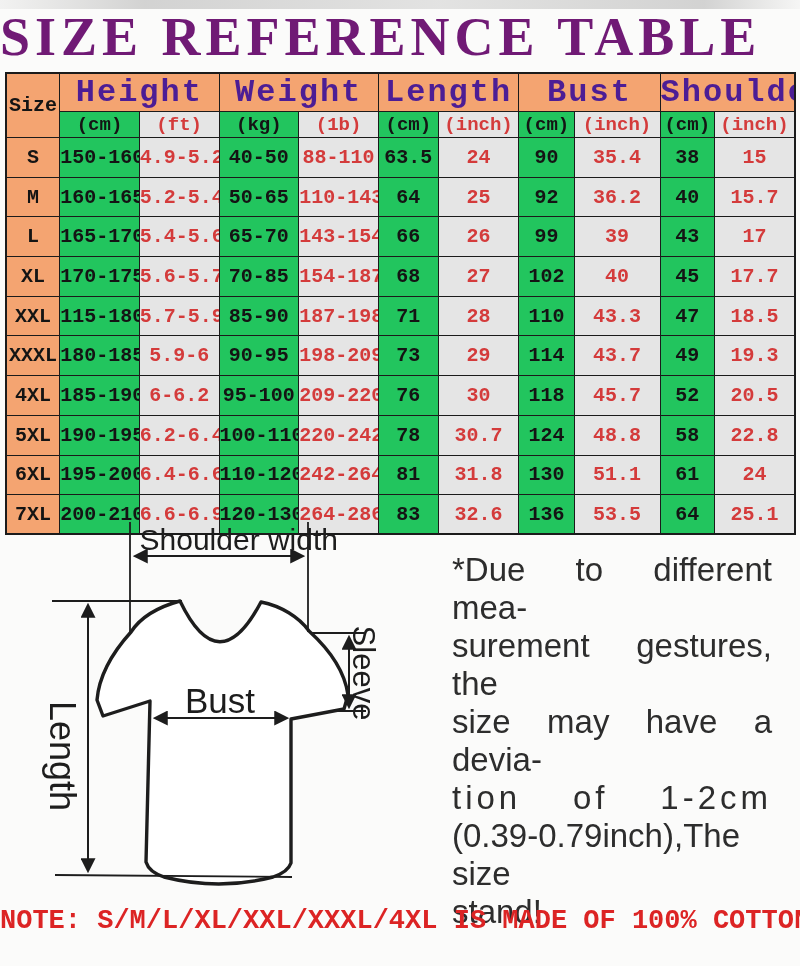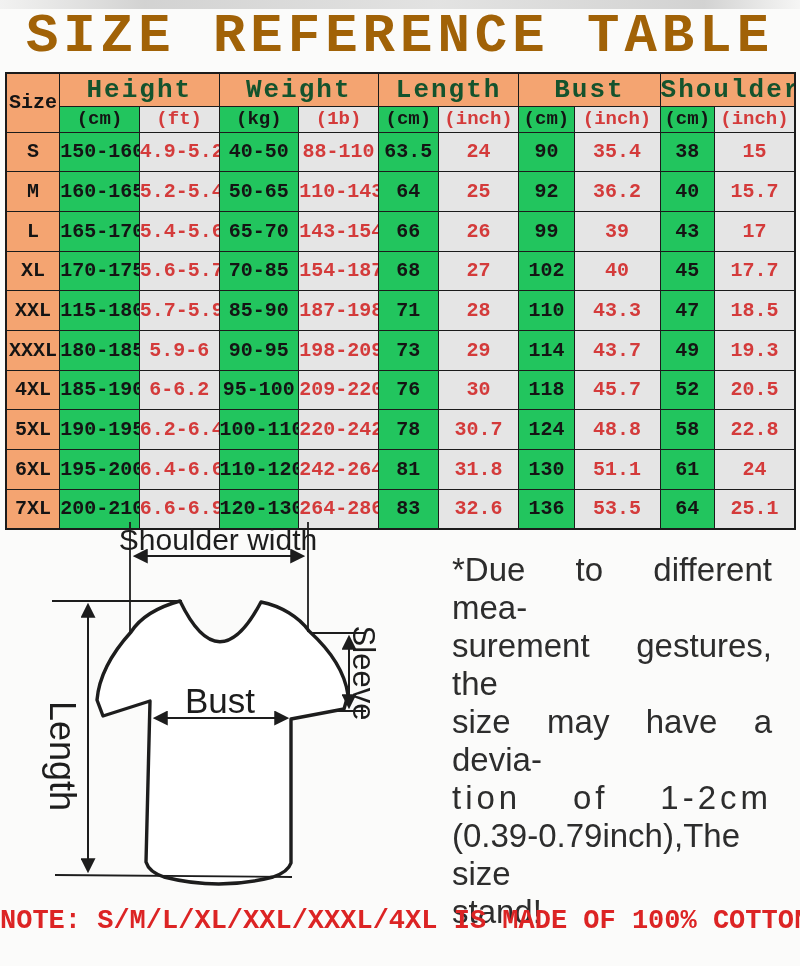--- a/index.html
+++ b/index.html
@@ -9,60 +9,59 @@
     background:#fbfbfa;
     font-family:"Liberation Sans", sans-serif;
     overflow:hidden;
   }
   .top-artifact{
     position:absolute; top:0; left:0; width:100%; height:9px;
     background:linear-gradient(to right, rgba(190,190,190,.15), rgba(150,150,150,.4) 18%, rgba(170,170,170,.3) 55%, rgba(150,150,150,.4) 88%, rgba(200,200,200,.1));
   }
   .page-title{
     position:absolute; top:6px; left:0; width:100%;
-    text-align:center;
-    font-family:Liberation Mono, monospace;
+    font-family:Liberation Serif, serif;
     font-weight:bold; font-size:54px; letter-spacing:5px;
-    color:#a16207; white-space:nowrap;
+    color:#701a75; white-space:nowrap;
   }
   
   table.size-table{
     position:absolute; left:5px; top:72px; width:791px;
     border-collapse:collapse; table-layout:fixed;
     font-family:"Liberation Mono","DejaVu Sans Mono",monospace;
     font-weight:bold;
     border:2.5px solid #1b1b1b;
   }
   .size-table th, .size-table td{
     border:1.6px solid #1b1b1b;
     text-align:center; vertical-align:middle;
     overflow:hidden; white-space:nowrap;
   }
   .size-table thead tr.grp-row{ height:33px; }
   .size-table thead tr.unit-row{ height:26px; }
   .size-table tbody tr{ height:39.7px; }
   .c-or{ background:#f4a471; }
   .c-bl{ background:#22c55e; }
   .c-gr{ background:#e5e5e5; }
-  .grp{ font-size:26px; letter-spacing:2px; color:#14532d; }
+  .grp{ font-size:32px; letter-spacing:2px; color:#4c1d95; }
   .corner{ font-size:20px; color:#141414; letter-spacing:0; }
   .u-bk{ font-size:19px; color:#141414; }
   .u-rd{ font-size:19px; color:#d43b3b; }
   .size-table tbody th{ font-size:20px; color:#141414; }
   .size-table tbody td{ font-size:20px; }
   .size-table tbody td.v-bk{ color:#141414; }
   .size-table tbody td.v-rd{ color:#d43b3b; }
   
   .diagram{ position:absolute; left:0; top:515px; width:440px; height:400px; }
   .diagram svg{ position:absolute; left:0; top:0; }
   .dia-label{
     position:absolute; text-align:center; color:#1d1d1d;
     font-family:"Liberation Sans", sans-serif;
   }
-  .lbl-shoulder{ left:98px; top:8px; width:240px; font-size:30px; }
+  .lbl-shoulder{ left:98px; top:8px; width:240px; font-size:30px;text-align:right; }
   .lbl-bust{ left:158px; top:166px; width:124px; font-size:35px; }
   .lbl-length{ left:-48px; top:220px; width:220px; height:42px; font-size:36px; transform:rotate(90deg); }
   .lbl-sleeve{ left:284px; top:141px; width:160px; height:34px; font-size:31px; transform:rotate(90deg); }
   
   .disclaimer{
     position:absolute; left:452px; top:551px; width:320px;
     font-size:33px; line-height:38px; color:#2d2d2d;
   }
   .disclaimer .line{ text-align:justify; text-align-last:justify; }
   .disclaimer .line:last-child{ text-align-last:left; }

